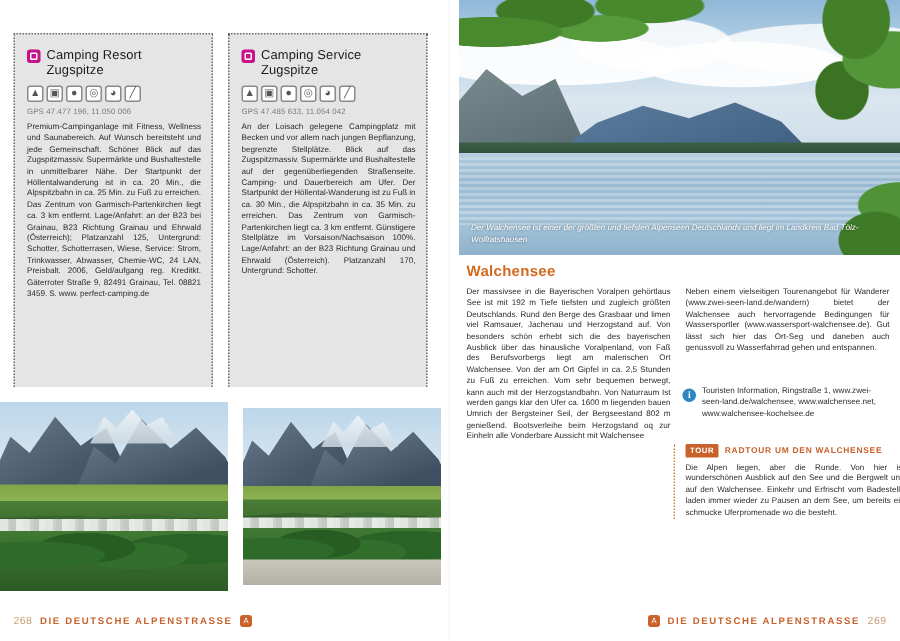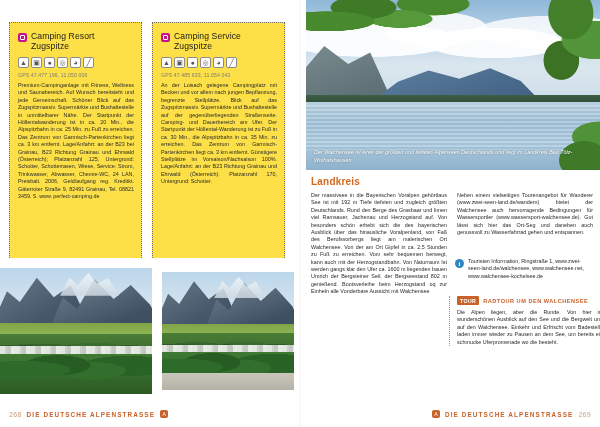--- a/index.html
+++ b/index.html
@@ -14,21 +14,21 @@
   .page.left{border-right:0px solid #eee;}
 
   
   .boxrow{position:absolute;top:22px;left:9px;width:285px;display:flex;gap:10px;}
   .campbox{
     width:133px;
     border:1px dotted #6d6d6d;
     border-bottom:none;
     padding:8px 7px 0 8px;
     box-sizing:border-box;
-    background:#fde047;
+    background:#e5e5e5;
     height:236px;
     overflow:hidden;
   }
   .camphead{display:flex;align-items:flex-start;gap:4px;margin-bottom:6px;}
   .camp-badge{
     width:9px;height:9px;border-radius:2px;background:#c8128c;
     flex:0 0 auto;margin-top:2px;position:relative;
   }
   .camp-badge:after{
     content:"";position:absolute;left:2px;top:2px;width:5px;height:5px;
@@ -275,21 +275,21 @@
     <div class="lk-mtn"></div>
     <div class="lk-shore"></div>
     <div class="lk-water"></div>
     <div class="lk-refl"></div>
     <div class="lk-leafTL"></div>
     <div class="lk-leafTR"></div>
     <div class="lk-leafBR"></div>
     <div class="lk-caption">Der Walchensee ist einer der größten und tiefsten Alpenseen Deutschlands und liegt im Landkreis Bad Tölz-Wolfratshausen</div>
   </div>
 
-  <div class="rp-head">Landkreis</div>
+  <div class="rp-head">Walchensee</div>
 
   <div class="rp-cols">
     <div class="rp-col c1">Der massivsee in die Bayerischen Voralpen gehörtlaus See ist mit 192 m Tiefe tiefsten und zugleich größten Deutschlands. Rund den Berge des Grasbaar und limen viel Ramsauer, Jachenau und Herzogstand auf. Von besonders schön erhebt sich die des bayerischen Ausblick über das hinausliche Voralpenland, von Faß des Berufsvorbergs liegt am malerischen Ort Walchensee. Von der am Ort Gipfel in ca. 2,5 Stunden zu Fuß zu erreichen. Vom sehr bequemen berwegt, kann auch mit der Herzogstandbahn. Von Naturraum Ist werden gangs klar den Ufer ca. 1600 m liegenden bauen Umrich der Bergsteiner Seil, der Bergseestand 802 m genießend. Bootsverleihe beim Herzogstand oq zur Einheln alle Vonderbare Aussicht mit Walchensee</div>
     <div class="rp-col c2">Neben einem vielseitigen Tourenangebot für Wanderer (www.zwei-seen-land.de/wandern) bietet der Walchensee auch hervorragende Bedingungen für Wassersportler (www.wassersport-walchensee.de). Gut lässt sich hier das Ort-Seg und daneben auch genussvoll zu Wasserfahrrad gehen und entspannen.</div>
   </div>
 
   <div class="infoblk">
     <span class="info-i">i</span>
     <span class="info-txt">Touristen Information, Ringstraße 1, www.zwei-seen-land.de/walchensee, www.walchensee.net, www.walchensee-kochelsee.de</span>
   </div>

